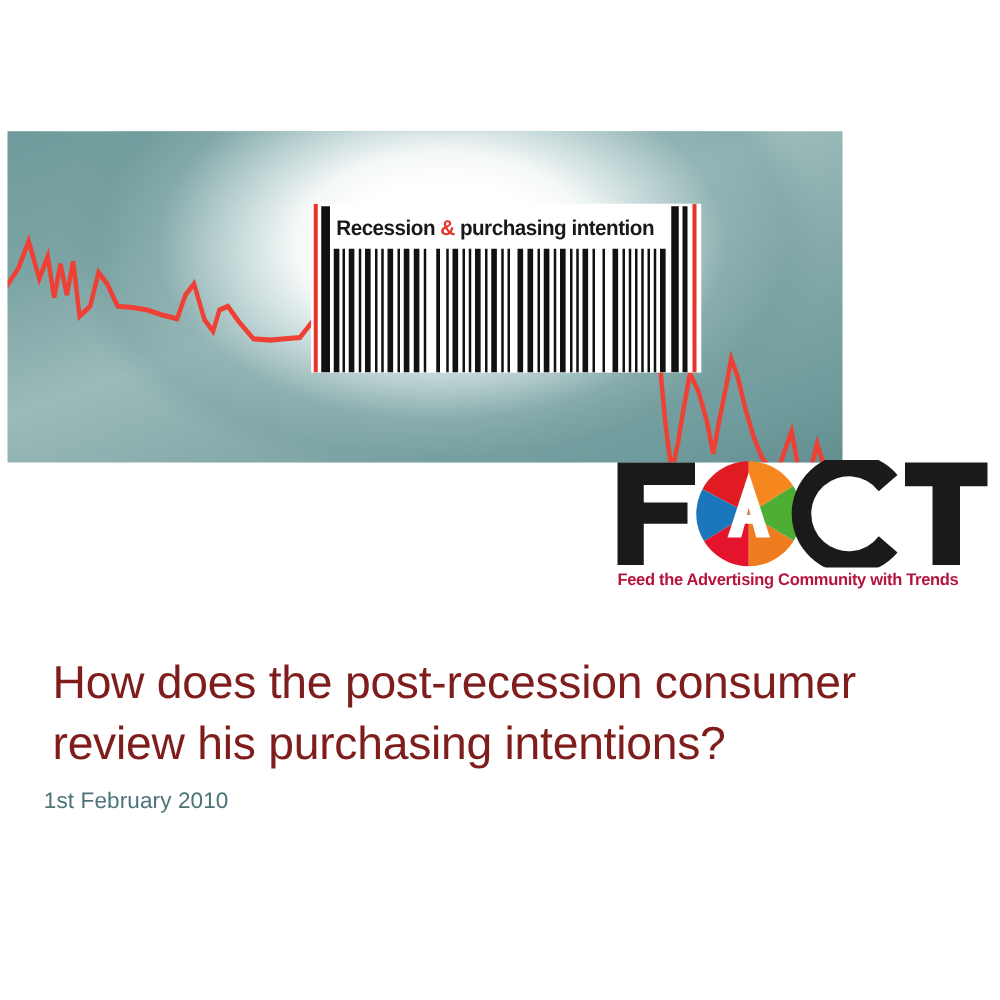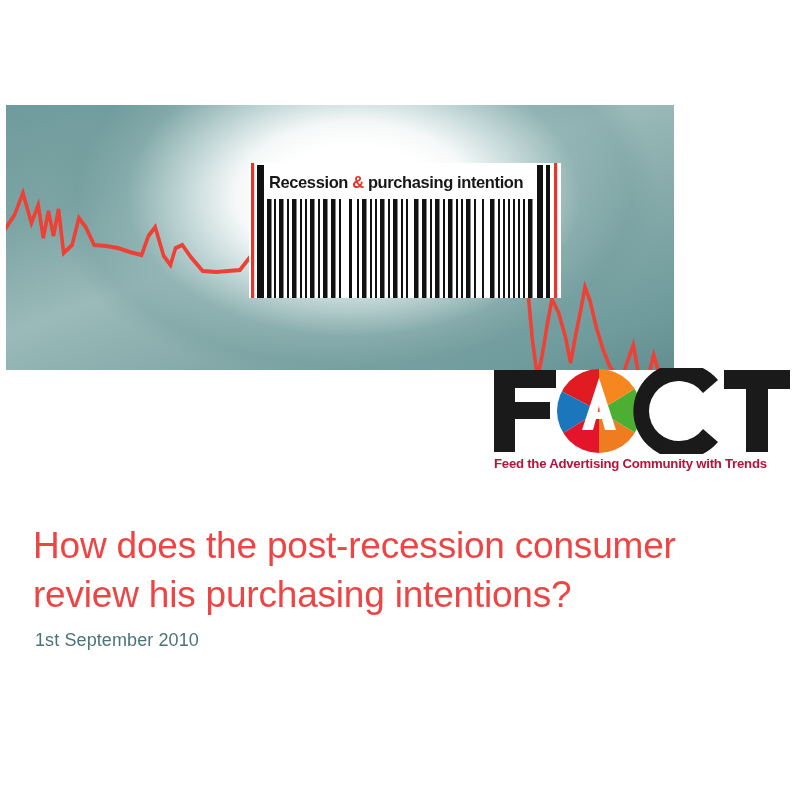--- a/index.html
+++ b/index.html
@@ -109,28 +109,28 @@
     letter-spacing: -0.25px;
     color: #b5143c;
     white-space: nowrap;
     transform: scaleX(0.985);
     transform-origin: left center;
   }
 
   
   .title {
     position: absolute;
-    left: 33px;
+    left: 42px;
     top: 521px;
     width: 730px;
     font-family: "Liberation Sans", "DejaVu Sans", sans-serif;
     font-weight: normal;
     font-size: 37px;
     line-height: 49px;
-    color: #ef4444;
+    color: #7f1d1d;
     letter-spacing: -0.2px;
   }
   .subtitle {
     position: absolute;
     left: 35px;
     top: 628px;
     font-family: "Liberation Sans", "DejaVu Sans", sans-serif;
     font-weight: normal;
     font-size: 18px;
     line-height: 24px;
@@ -258,15 +258,15 @@
 
         <g fill="#1a1a1a">
           <path d="M 232,2 L 298,2 L 298,21 L 276,21 L 276,84 L 254,84 L 254,21 L 232,21 Z"></path>
         </g>
       </svg>
     </div>
     <div class="logo-tagline">Feed the Advertising Community with Trends</div>
   </div>
 
   <div class="title">How does the post-recession consumer review his purchasing intentions?</div>
-  <div class="subtitle">1st September 2010</div>
+  <div class="subtitle">1st February 2010</div>
 
 </div>
 
 </body></html>

